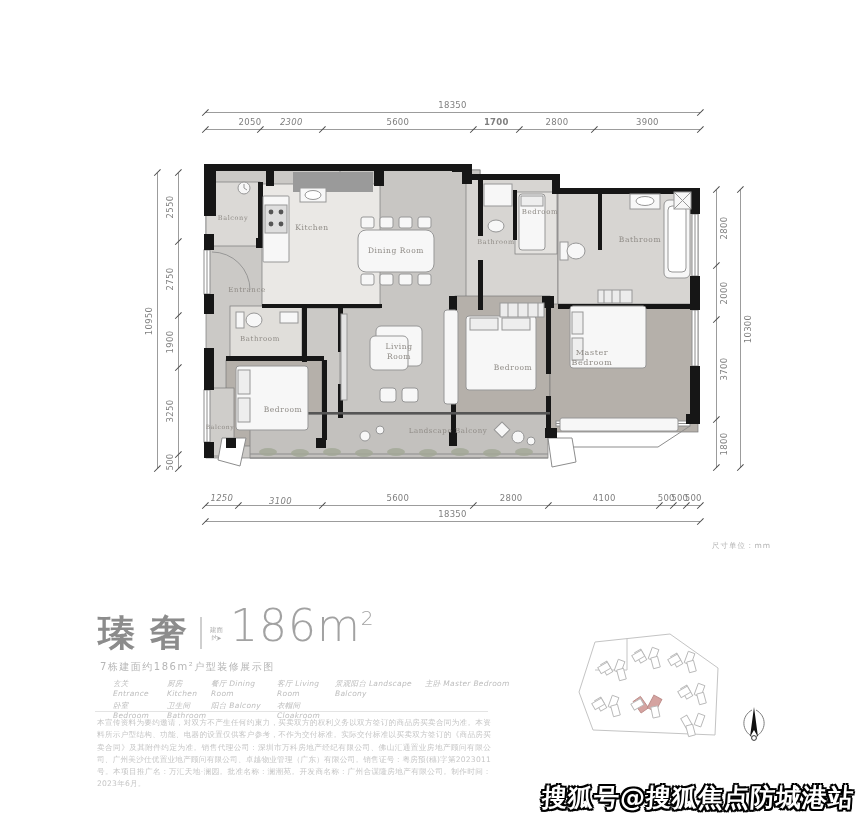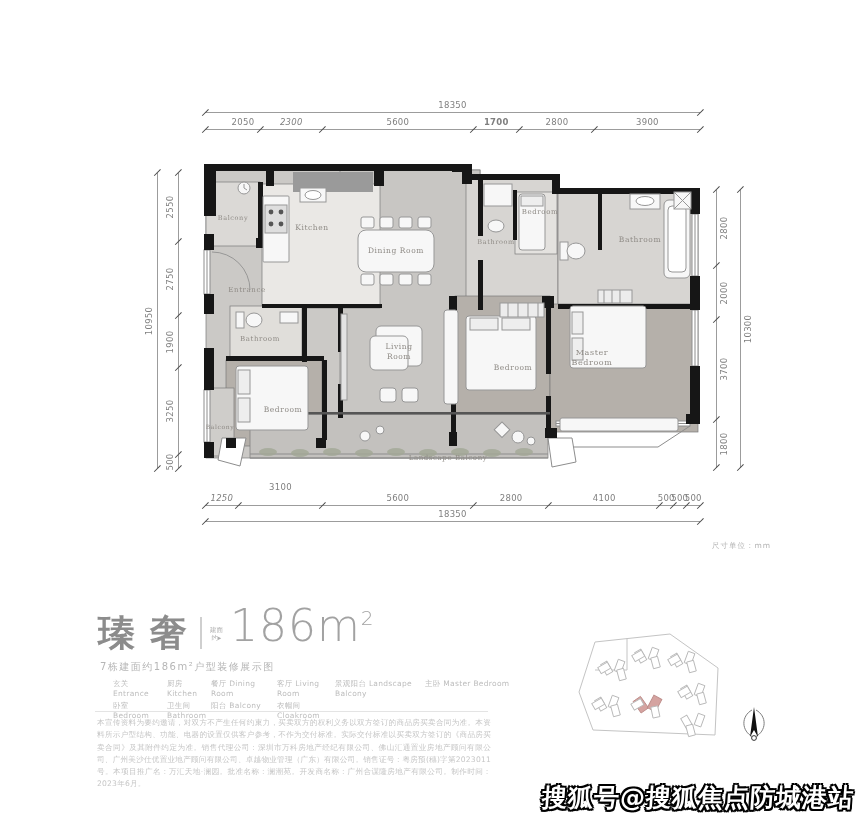--- a/index.html
+++ b/index.html
@@ -23,21 +23,21 @@
             letter-spacing:15px;font-weight:700;}
   .title-div{position:absolute;left:200px;top:617px;width:2px;height:32px;background:#cfcfcf;}
   .area-badge{position:absolute;left:210px;top:626px;font-size:6.5px;color:#adadad;line-height:1.25;
               text-align:center;}
   .area-num{position:absolute;left:230px;top:600px;font-size:44px;font-weight:200;color:#a2a2a2;
             letter-spacing:1px;}
   .area-num sup{font-size:20px;}
   .subtitle{position:absolute;left:100px;top:660px;font-size:10px;color:#b6b6b6;letter-spacing:1.5px;}
   .legend{position:absolute;left:113px;top:679px;display:grid;
           grid-template-columns:54px 44px 66px 58px 90px auto;row-gap:3px;
-          font-size:7.5px;color:#bdbdbd;letter-spacing:.3px;}
+          font-size:7.5px;color:#bdbdbd;letter-spacing:.3px;font-style:italic;}
   .hr{position:absolute;left:95px;top:711px;width:393px;height:1px;background:#e4e4e4;}
   .disclaimer{position:absolute;left:97px;top:717px;width:394px;font-size:7.6px;color:#c6c6c6;
               line-height:1.62;text-align:justify;letter-spacing:.2px;}
   
   .watermark{position:absolute;right:6px;bottom:4px;font-size:25px;font-weight:bold;color:#fff;
              letter-spacing:1px;transform:skewX(-4deg);
              text-shadow:-1.6px -1.6px 0 #000,1.6px -1.6px 0 #000,-1.6px 1.6px 0 #000,
                          1.6px 1.6px 0 #000,0 2.2px 0 #000,2.2px 0 0 #000,-2.2px 0 0 #000;}
 </style>
 </head>
@@ -282,42 +282,42 @@
 
   <div id="dims" style="position:absolute;inset:0;">
       <div class="dim-line" style="left: 205px; top: 129px; width: 495px; height: 1px;"></div>
       <div class="dim-tick" style="left: 200.5px; top: 128.8px;"></div>
       <div class="dim-tick" style="left: 255.8px; top: 128.8px;"></div>
       <div class="dim-tick" style="left: 317.843px; top: 128.8px;"></div>
       <div class="dim-tick" style="left: 468.906px; top: 128.8px;"></div>
       <div class="dim-tick" style="left: 514.764px; top: 128.8px;"></div>
       <div class="dim-tick" style="left: 590.296px; top: 128.8px;"></div>
       <div class="dim-tick" style="left: 695.5px; top: 128.8px;"></div>
-      <div class="dim-t" style="left: 243px; top: 127px; text-align: center;">2050</div>
+      <div class="dim-t" style="left: 250px; top: 127px; text-align: center;">2050</div>
       <div class="dim-t" style="left: 291.322px; top: 127px; font-style: italic;">2300</div>
       <div class="dim-t" style="left: 397.875px; top: 127px;">5600</div>
       <div class="dim-t" style="left: 496.335px; top: 127px; font-weight: bold;">1700</div>
       <div class="dim-t" style="left: 557.03px; top: 127px;">2800</div>
       <div class="dim-t" style="left: 647.398px; top: 127px;">3900</div>
       <div class="dim-line" style="left: 205px; top: 112px; width: 495px; height: 1px;"></div>
       <div class="dim-tick" style="left: 200.5px; top: 111.8px;"></div>
       <div class="dim-tick" style="left: 695.5px; top: 111.8px;"></div>
       <div class="dim-t" style="left: 452.5px; top: 110px;">18350</div>
       <div class="dim-line" style="left: 205px; top: 505px; width: 495px; height: 1px;"></div>
       <div class="dim-tick" style="left: 200.5px; top: 504.8px;"></div>
       <div class="dim-tick" style="left: 234.219px; top: 504.8px;"></div>
       <div class="dim-tick" style="left: 317.843px; top: 504.8px;"></div>
       <div class="dim-tick" style="left: 468.906px; top: 504.8px;"></div>
       <div class="dim-tick" style="left: 544.437px; top: 504.8px;"></div>
       <div class="dim-tick" style="left: 655.037px; top: 504.8px;"></div>
       <div class="dim-tick" style="left: 668.525px; top: 504.8px;"></div>
       <div class="dim-tick" style="left: 682.012px; top: 504.8px;"></div>
       <div class="dim-tick" style="left: 695.5px; top: 504.8px;"></div>
       <div class="dim-t" style="left: 221.86px; top: 503px; font-style: italic;">1250</div>
-      <div class="dim-t" style="left: 280.531px; top: 492px;">3100</div>
+      <div class="dim-t" style="left: 280.531px; top: 506px; font-style: italic;">3100</div>
       <div class="dim-t" style="left: 397.875px; top: 503px;">5600</div>
       <div class="dim-t" style="left: 511.172px; top: 503px;">2800</div>
       <div class="dim-t" style="left: 604.237px; top: 503px;">4100</div>
       <div class="dim-t" style="left: 666.281px; top: 503px;">500</div>
       <div class="dim-t" style="left: 679.768px; top: 503px;">500</div>
       <div class="dim-t" style="left: 693.256px; top: 503px;">500</div>
       <div class="dim-line" style="left: 205px; top: 521px; width: 495px; height: 1px;"></div>
       <div class="dim-tick" style="left: 200.5px; top: 520.8px;"></div>
       <div class="dim-tick" style="left: 695.5px; top: 520.8px;"></div>
       <div class="dim-t" style="left: 452.5px; top: 519px;">18350</div>
@@ -359,21 +359,21 @@
   <div class="rlabel" style="left:396px;top:251px;font-size:7.5px;">Dining Room</div>
   <div class="rlabel" style="left:247px;top:291px;font-size:7px;">Entrance</div>
   <div class="rlabel" style="left:496px;top:242px;font-size:6.5px;">Bathroom</div>
   <div class="rlabel" style="left:540px;top:213px;font-size:7px;">Bedroom</div>
   <div class="rlabel" style="left:640px;top:240px;font-size:7.5px;">Bathroom</div>
   <div class="rlabel" style="left:260px;top:340px;font-size:7px;">Bathroom</div>
   <div class="rlabel" style="left:283px;top:410px;font-size:7.5px;">Bedroom</div>
   <div class="rlabel wrap" style="left:399px;top:352px;font-size:7.5px;width:36px;">Living Room</div>
   <div class="rlabel" style="left:513px;top:368px;font-size:7.5px;">Bedroom</div>
   <div class="rlabel wrap" style="left:592px;top:358px;font-size:8px;width:52px;">Master Bedroom</div>
-  <div class="rlabel" style="left:448px;top:432px;font-size:7px;margin-top:27px;">Landscape Balcony</div>
+  <div class="rlabel" style="left:448px;top:432px;font-size:7px;">Landscape Balcony</div>
   <div class="rlabel" style="left:220px;top:427px;font-size:6px;">Balcony</div>
 
   <div class="title-cn">瑧奢</div>
   <div class="title-div"></div>
   <div class="area-badge">
     <div>建面</div>
     <div>约▸</div>
   </div>
   <div class="area-num"><span>186m</span><sup>2</sup></div>
   <div class="subtitle">7栋建面约186m²户型装修展示图</div>

